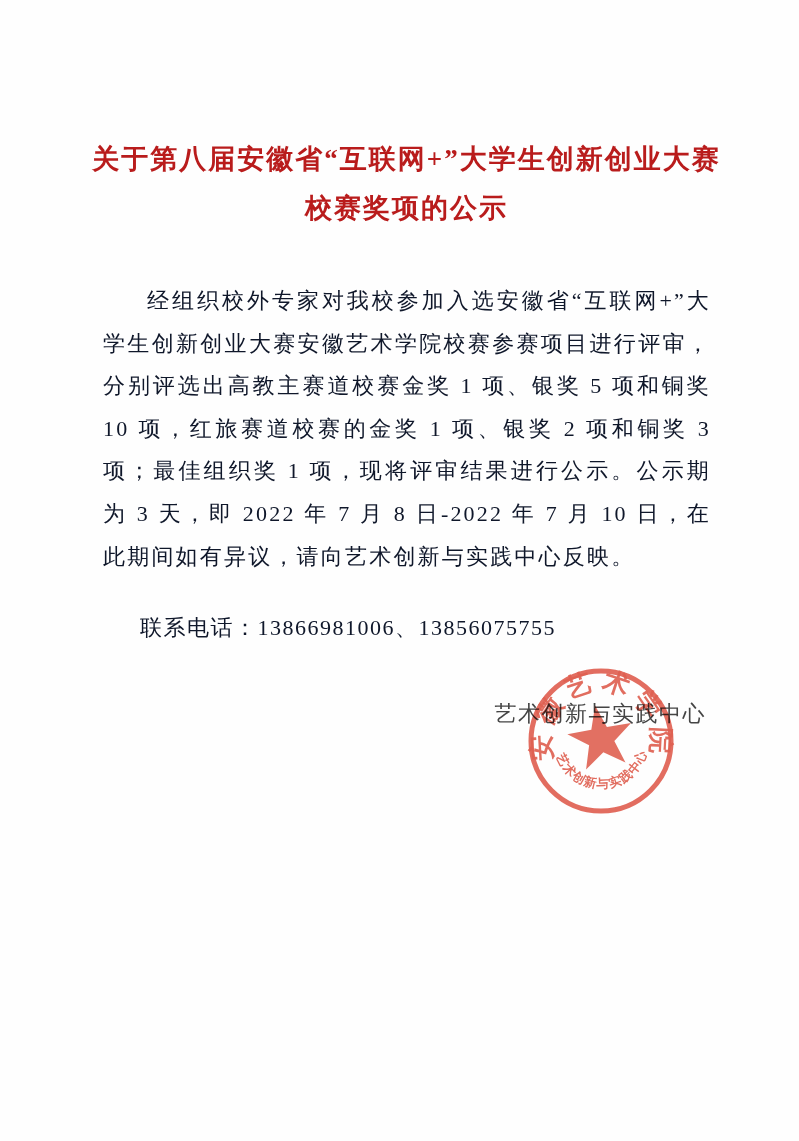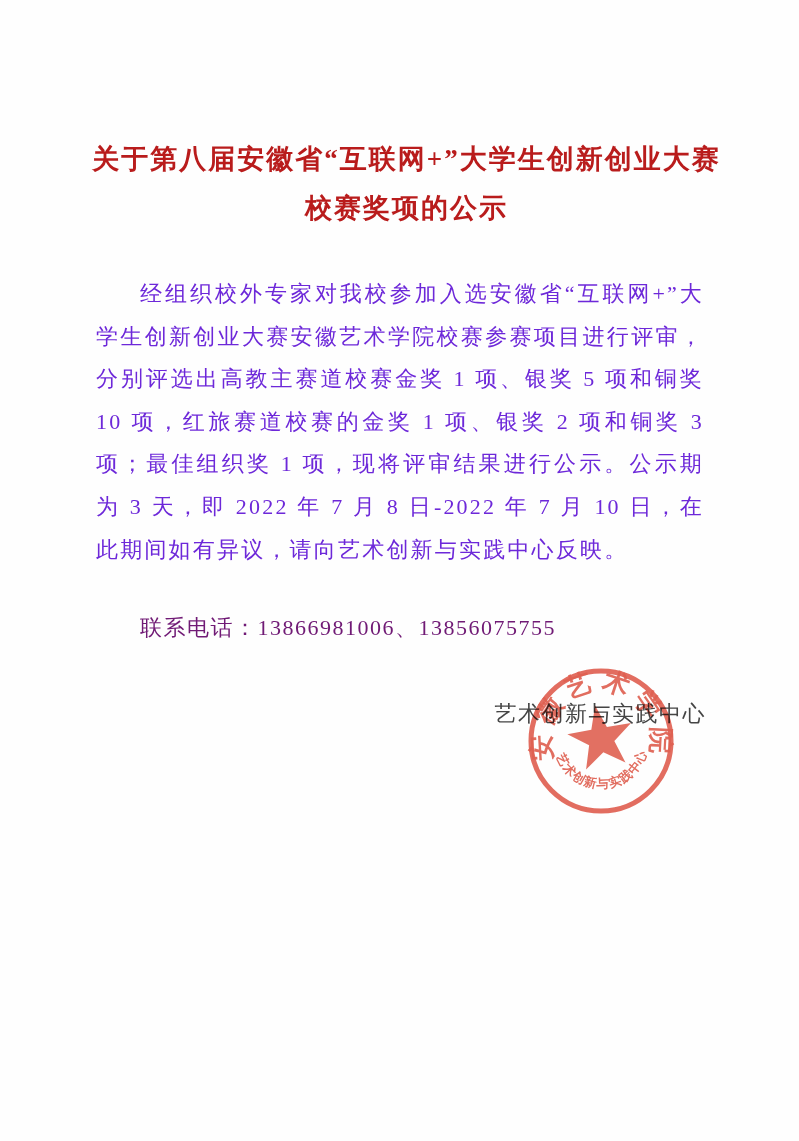--- a/index.html
+++ b/index.html
@@ -20,38 +20,38 @@
     font-size:27px;
     font-weight:600;
     line-height:49px;
     letter-spacing:2px;
     color:#b91c1c;
   }
   .title-line{display:block;}
   .body-paragraph{
     position:absolute;
     top:273px;left:96px;width:608px;
-    margin:0;
+    margin:7px;
     font-size:22px;
     line-height:42.6px;
     letter-spacing:2.2px;
     text-align:justify;
     text-align-last:left;
     text-indent:2em;
-    color:#6d28d9;
+    color:#0f172a;
   }
   .contact-line{
     position:absolute;
     top:613px;left:96px;width:608px;
     margin:0;
     font-size:22px;
     letter-spacing:1.5px;
     text-indent:2em;
     line-height:30px;
-    color:#701a75;
+    color:#0f172a;
   }
   .signature-block{
     position:absolute;
     top:691px;right:93px;
     text-align:right;
     font-size:22px;
     line-height:45px;
     letter-spacing:1.5px;
     color:#454545;
   }

